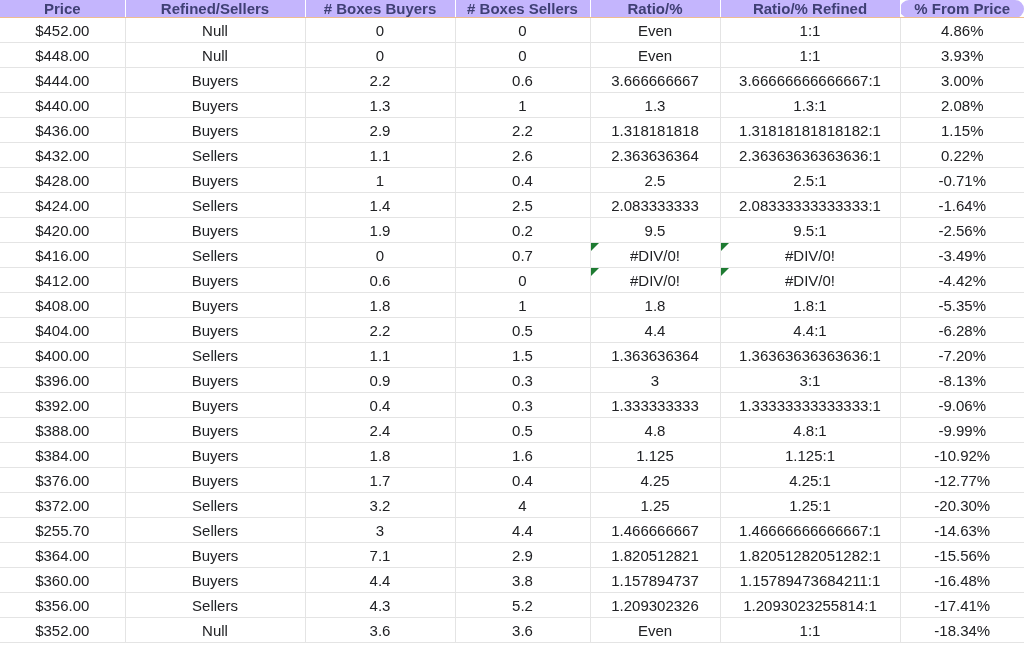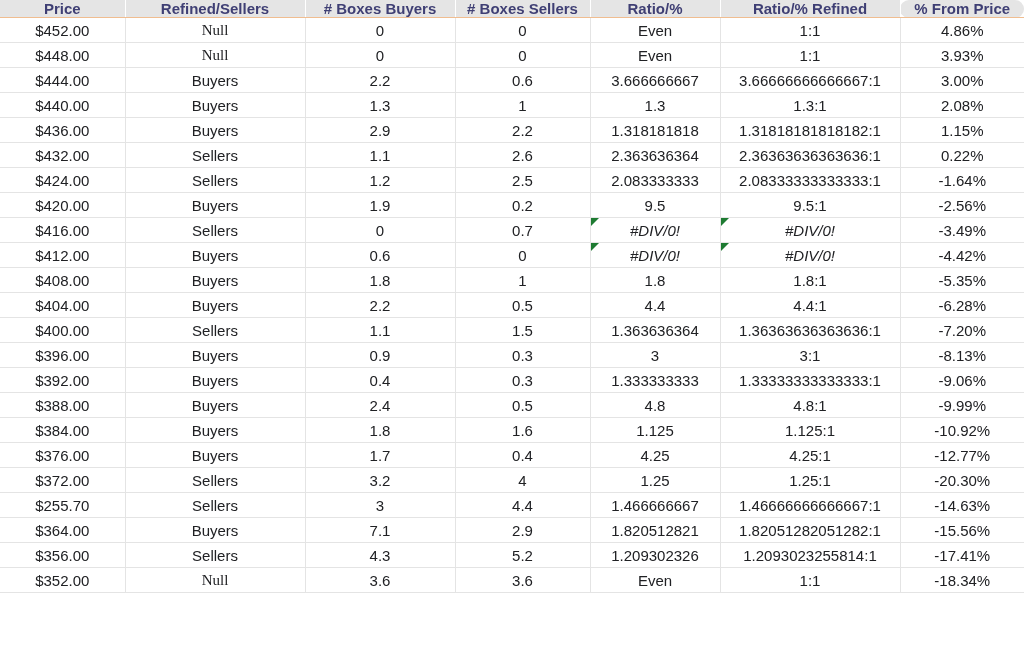--- a/index.html
+++ b/index.html
@@ -20,21 +20,21 @@
   }
   table.sheet col.c-price        { width: 125px; }
   table.sheet col.c-bs           { width: 180px; }
   table.sheet col.c-boxbuy       { width: 150px; }
   table.sheet col.c-boxsell      { width: 135px; }
   table.sheet col.c-ratio        { width: 130px; }
   table.sheet col.c-ratioref     { width: 180px; }
   table.sheet col.c-pct          { width: 124px; }
 
   table.sheet th {
-    background: #e5e5e5;
+    background: #c4b5fd;
     color: #3f3f74;
     font-size: 15px;
     font-weight: bold;
     text-align: center;
     height: 14px;
     padding: 0 2px;
     border-right: 1px solid #ffffff;
     border-bottom: 1px solid #f0bd90;
     white-space: nowrap;
     overflow: hidden;
@@ -52,33 +52,33 @@
     white-space: nowrap;
     overflow: hidden;
     position: relative;
     background: #ffffff;
   }
   table.sheet td:last-child { border-right: none; }
 
   td.bs-cell { font-weight: normal; }
   td.bs-Buyers  { background: #c6e9cb; color: #1d6b24; }
   td.bs-Sellers { background: #facbd1; color: #cc2b40; }
-  td.bs-Null    { background: #fce8a0; color: #9a6a1a; font-family: Liberation Serif, serif; }
+  td.bs-Null    { background: #fce8a0; color: #9a6a1a; }
 
   
   .err-flag {
     position: absolute;
     top: 0;
     left: 0;
     width: 0;
     height: 0;
     border-top: 8px solid #1e7b32;
     border-right: 8px solid transparent;
   }
-  td.err-cell { color: #202124; font-style: italic; }
+  td.err-cell { color: #202124; }
 </style>
 </head>
 <body>
 
 <table class="sheet">
   <colgroup>
     <col class="c-price">
       <col class="c-bs">
       <col class="c-boxbuy">
       <col class="c-boxsell">
@@ -146,23 +146,32 @@
       <tr>
         <td>$432.00</td>
         <td class="bs-cell bs-Sellers">Sellers</td>
         <td>1.1</td>
         <td>2.6</td>
         <td>2.363636364</td>
         <td>2.36363636363636:1</td>
         <td>0.22%</td>
       </tr>
       <tr>
+        <td>$428.00</td>
+        <td class="bs-cell bs-Buyers">Buyers</td>
+        <td>1</td>
+        <td>0.4</td>
+        <td>2.5</td>
+        <td>2.5:1</td>
+        <td>-0.71%</td>
+      </tr>
+      <tr>
         <td>$424.00</td>
         <td class="bs-cell bs-Sellers">Sellers</td>
-        <td>1.2</td>
+        <td>1.4</td>
         <td>2.5</td>
         <td>2.083333333</td>
         <td>2.08333333333333:1</td>
         <td>-1.64%</td>
       </tr>
       <tr>
         <td>$420.00</td>
         <td class="bs-cell bs-Buyers">Buyers</td>
         <td>1.9</td>
         <td>0.2</td>
@@ -279,20 +288,29 @@
         <td>-14.63%</td>
       </tr>
       <tr>
         <td>$364.00</td>
         <td class="bs-cell bs-Buyers">Buyers</td>
         <td>7.1</td>
         <td>2.9</td>
         <td>1.820512821</td>
         <td>1.82051282051282:1</td>
         <td>-15.56%</td>
+      </tr>
+      <tr>
+        <td>$360.00</td>
+        <td class="bs-cell bs-Buyers">Buyers</td>
+        <td>4.4</td>
+        <td>3.8</td>
+        <td>1.157894737</td>
+        <td>1.15789473684211:1</td>
+        <td>-16.48%</td>
       </tr>
       <tr>
         <td>$356.00</td>
         <td class="bs-cell bs-Sellers">Sellers</td>
         <td>4.3</td>
         <td>5.2</td>
         <td>1.209302326</td>
         <td>1.2093023255814:1</td>
         <td>-17.41%</td>
       </tr>

